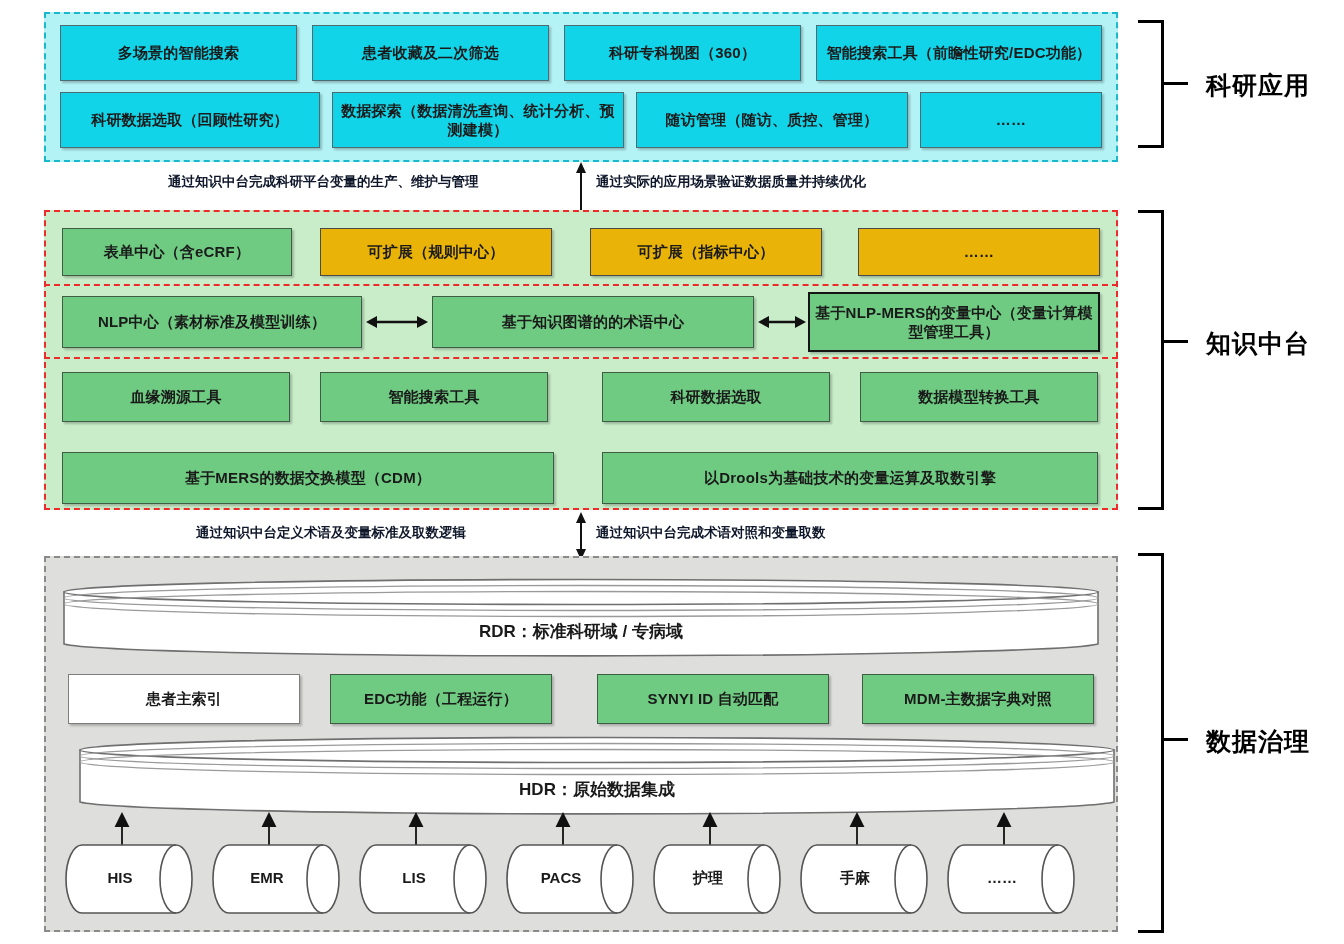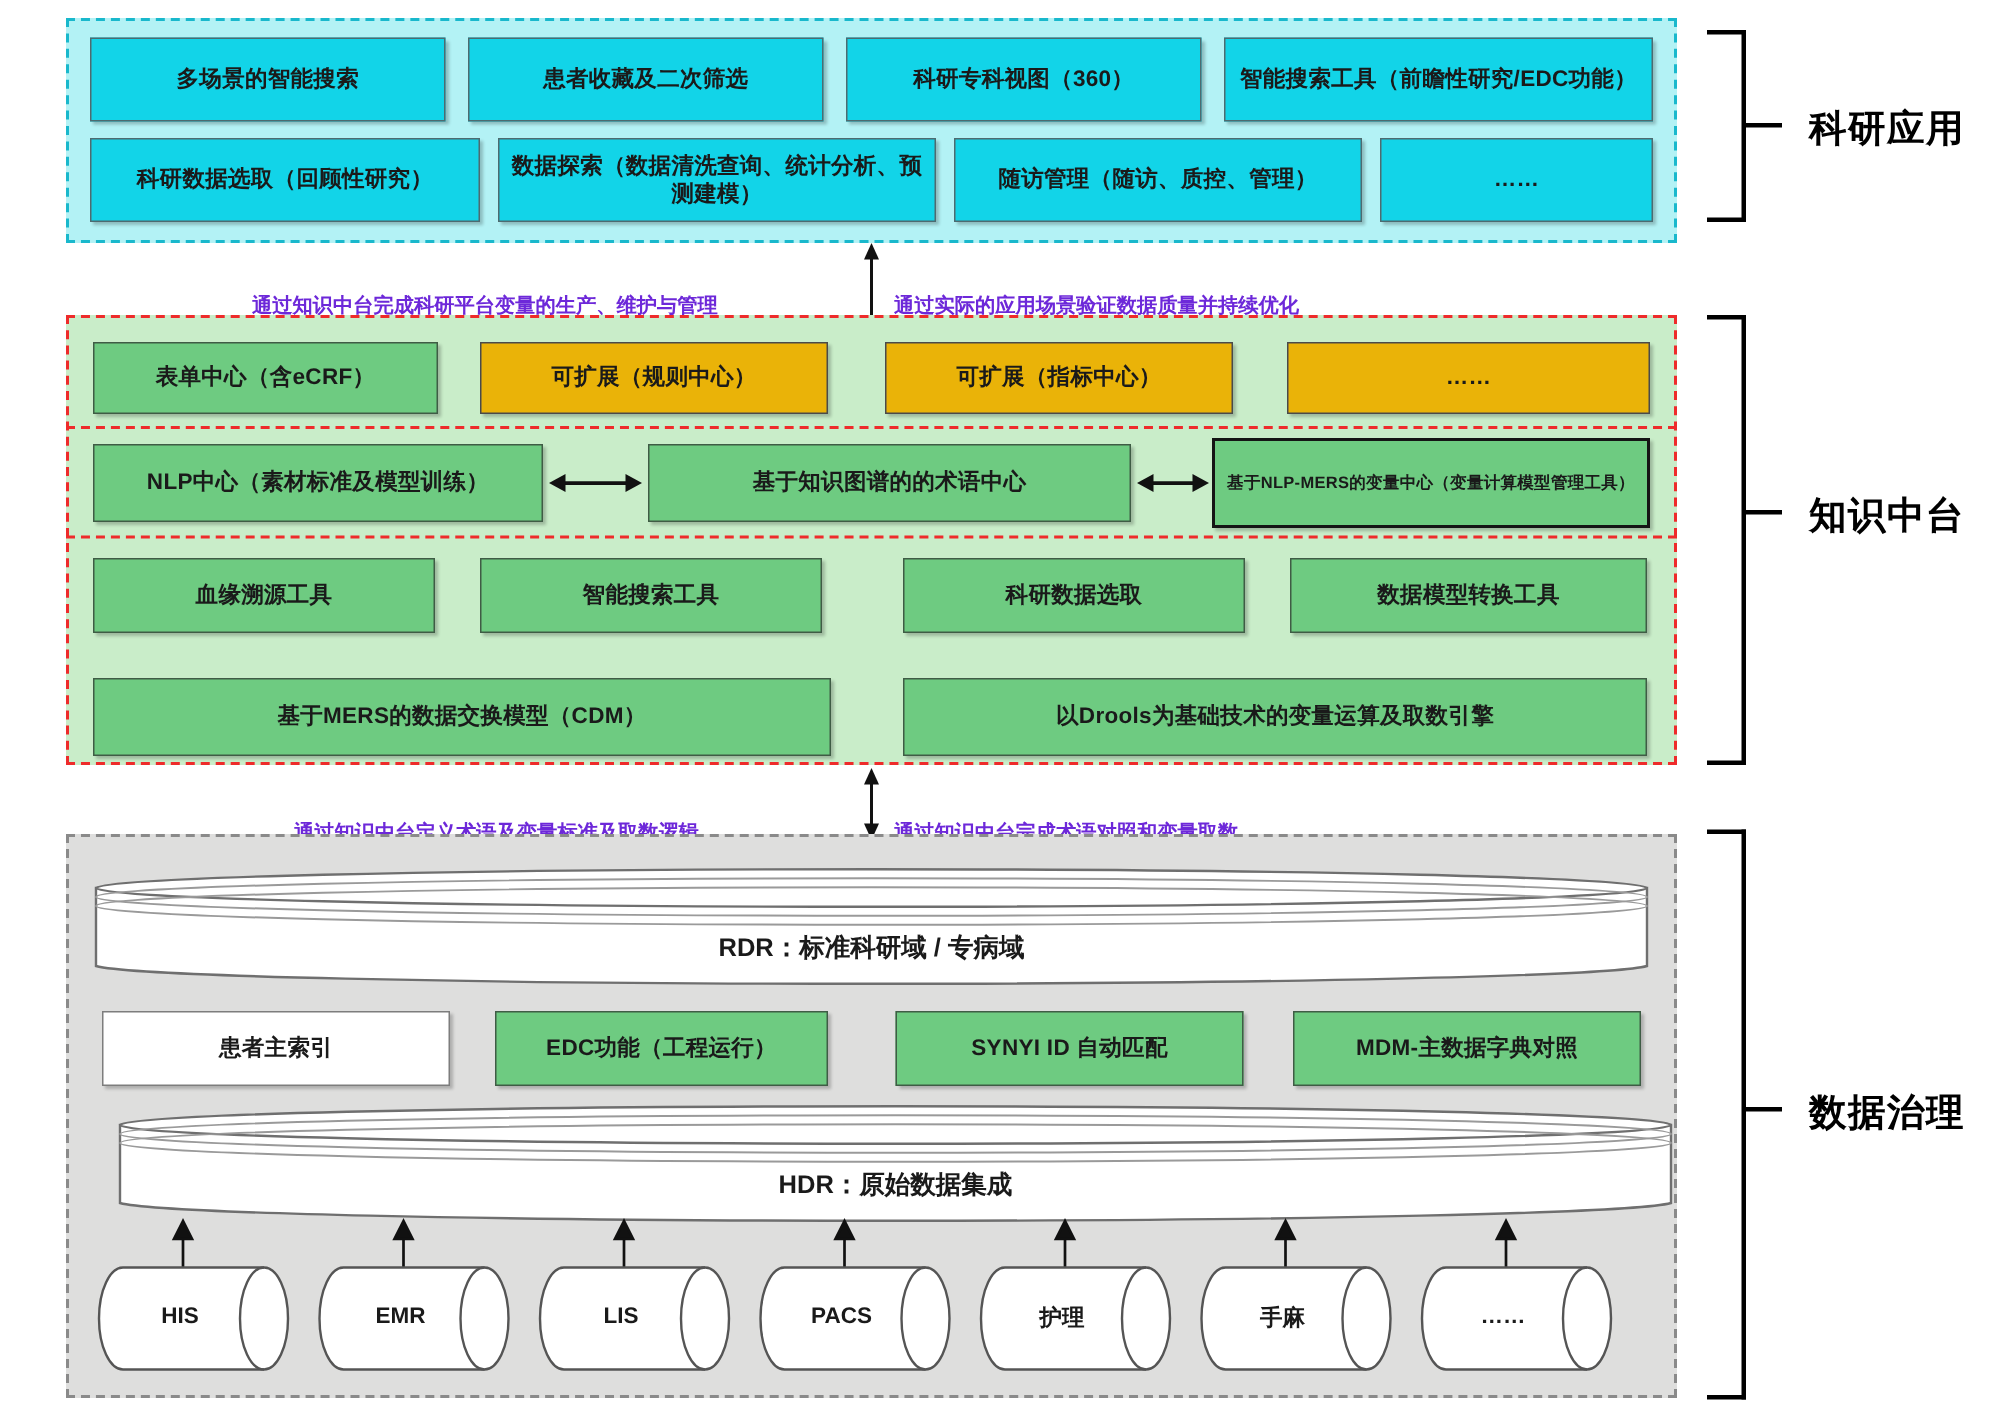--- a/index.html
+++ b/index.html
@@ -36,21 +36,21 @@
     font-size:15px;
   }
   .green-box{
     background:#6ecb81;
     border:1px solid #3f5c45;
     font-size:15px;
   }
   .green-box-dark{
     background:#6ecb81;
     border:2px solid #151515;
-    font-size:11px;
+    font-size:15px;
   }
   .gray-box{
     background:#eab308;
     border:1px solid #4a4a4a;
     font-size:15px;
   }
   .white-box{
     background:#ffffff;
     border:1px solid #7d7d7d;
     font-size:15px;
@@ -69,24 +69,23 @@
   .zone-gov{
     background:#dededd;
     border:2px dashed #8a8a8a;
   }
 
   
   .caption{
     position:absolute;
     font-size:13.5px;
     font-weight:bold;
-    color:#6d28d9;
+    color:#0f172a;
     white-space:nowrap;
     line-height:1;
-    margin-top:22px;
   }
 
   
   .bracket{
     position:absolute;
     box-sizing:border-box;
     border:3px solid #000;
     border-left:none;
     width:26px;
   }

